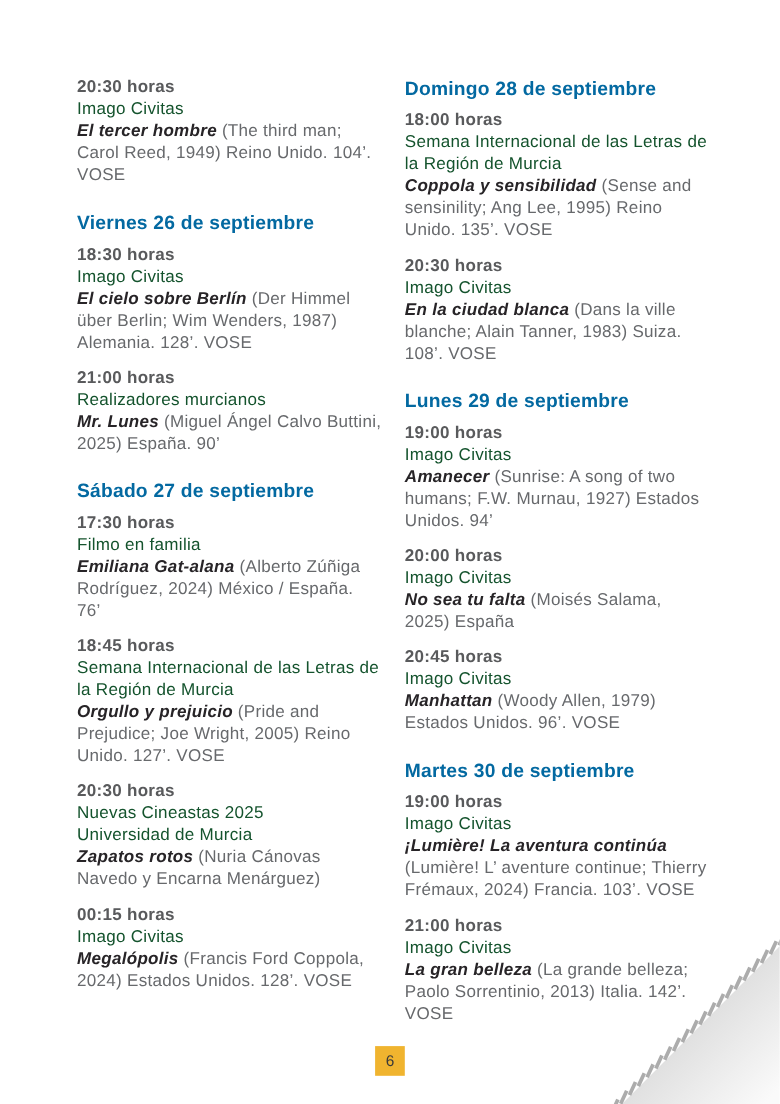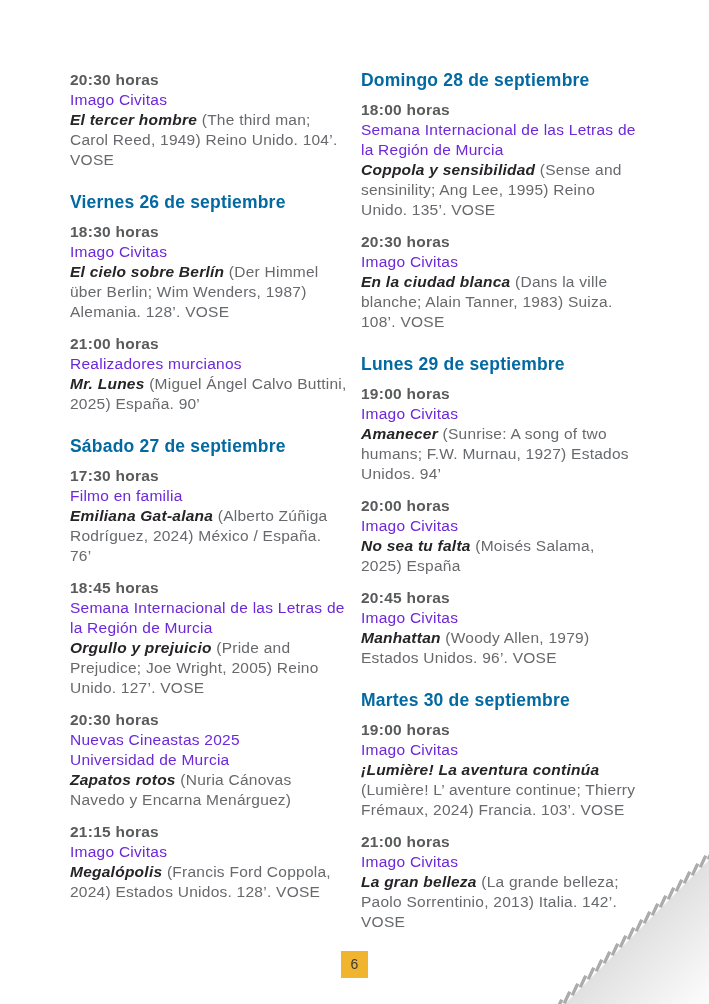--- a/index.html
+++ b/index.html
@@ -10,21 +10,21 @@
     background: #ffffff;
     overflow: hidden;
     font-family: "Liberation Sans", sans-serif;
     color: #3d3d3f;
   }
   .columns {
     position: absolute;
     top: 70px;
     left: 70px;
     display: flex;
-    gap: 14px;
+    gap: 21px;
   }
   .column {
     width: 277px;
     flex: none;
     font-size: 15.5px;
     line-height: 20px;
     letter-spacing: 0.25px;
   }
   .date-header {
     margin: 22px 0 10px 0;
@@ -33,21 +33,21 @@
     font-weight: bold;
     color: #0369a1;
     letter-spacing: 0.2px;
   }
   .column > .date-header:first-child { margin-top: 0; }
   .entry { margin: 0 0 12px 0; }
   .time {
     font-weight: bold;
     color: #595a5c;
   }
-  .program { color: #6d28d9; }
+  .program { color: #14532d; }
   .film { color: #67696c; }
   .film-title {
     font-weight: bold;
     font-style: italic;
     color: #272427;
   }
   .film-details { color: #67696c; }
   .page-badge {
     position: absolute;
     left: 341px;
@@ -103,21 +103,21 @@
           <div class="program">Semana Internacional de las Letras de la Región de Murcia</div>
           <div class="film"><span class="film-title">Orgullo y prejuicio</span><span class="film-details"> (Pride and Prejudice; Joe Wright, 2005) Reino Unido. 127’. VOSE</span></div>
         </div>
         <div class="entry">
           <div class="time">20:30 horas</div>
           <div class="program">Nuevas Cineastas 2025</div>
           <div class="program">Universidad de Murcia</div>
           <div class="film"><span class="film-title">Zapatos rotos</span><span class="film-details"> (Nuria Cánovas Navedo y Encarna Menárguez)</span></div>
         </div>
         <div class="entry">
-          <div class="time">21:15 horas</div>
+          <div class="time">00:15 horas</div>
           <div class="program">Imago Civitas</div>
           <div class="film"><span class="film-title">Megalópolis</span><span class="film-details"> (Francis Ford Coppola, 2024) Estados Unidos. 128’. VOSE</span></div>
         </div>
       </div>
     <div class="column">
         <h3 class="date-header">Domingo 28 de septiembre</h3>
         <div class="entry">
           <div class="time">18:00 horas</div>
           <div class="program">Semana Internacional de las Letras de la Región de Murcia</div>
           <div class="film"><span class="film-title">Coppola y sensibilidad</span><span class="film-details"> (Sense and sensinility; Ang Lee, 1995) Reino Unido. 135’. VOSE</span></div>

